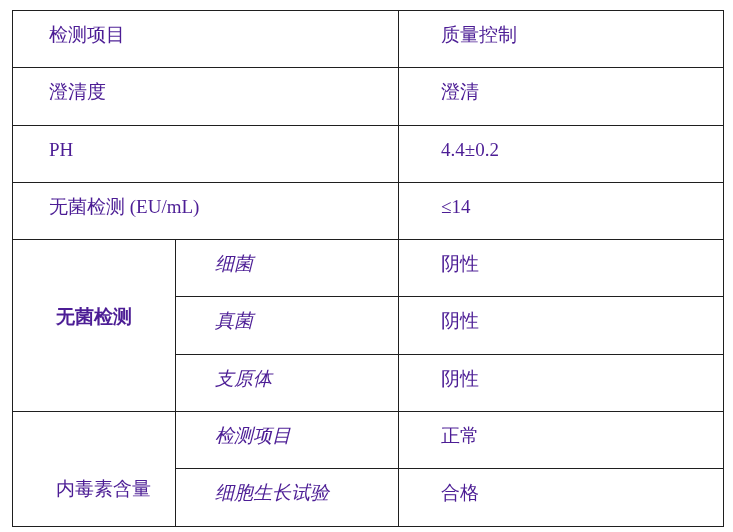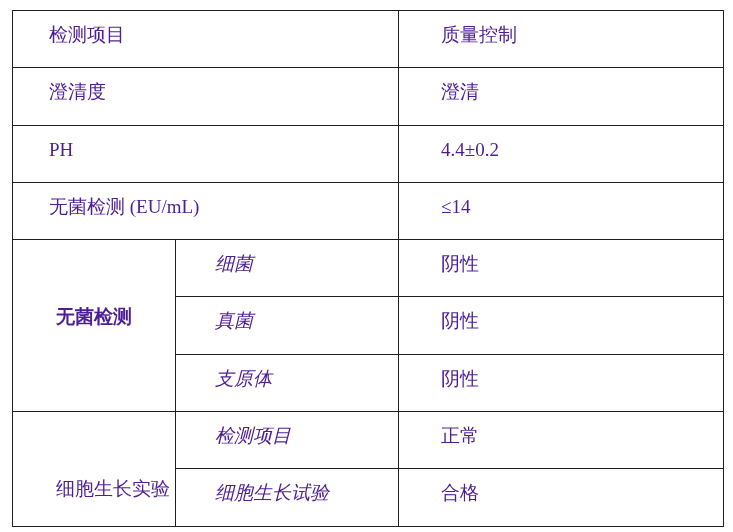--- a/index.html
+++ b/index.html
@@ -80,21 +80,21 @@
     </tr>
     <tr>
       <td class="cell-sub">真菌</td>
       <td class="cell-value">阴性</td>
     </tr>
     <tr>
       <td class="cell-sub">支原体</td>
       <td class="cell-value">阴性</td>
     </tr>
     <tr>
-      <td class="cell-group-bottom" rowspan="2">细胞生长实验</td>
+      <td class="cell-group-bottom" rowspan="2">内毒素含量</td>
       <td class="cell-sub">检测项目</td>
       <td class="cell-value">正常</td>
     </tr>
     <tr>
       <td class="cell-sub">细胞生长试验</td>
       <td class="cell-value">合格</td>
     </tr>
   </tbody>
 </table>
 

